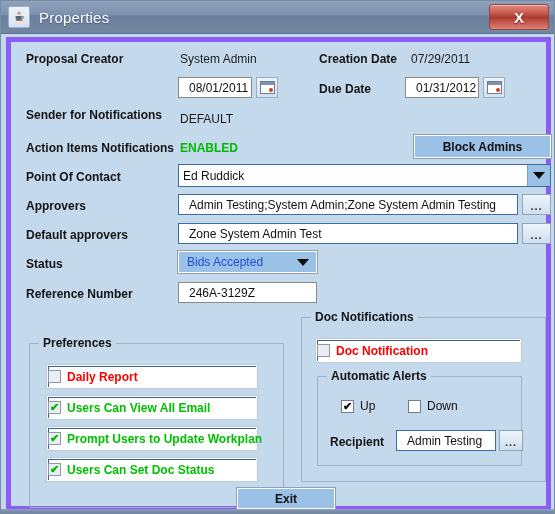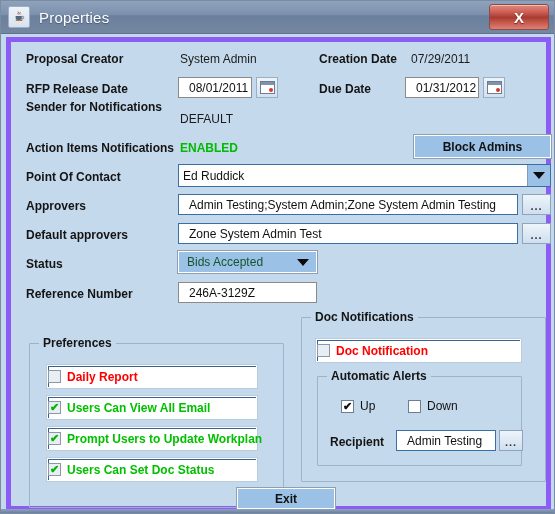--- a/index.html
+++ b/index.html
@@ -195,21 +195,21 @@
     background: #9bc2e6;
     border: 1px solid #ffffff;
     outline: 1px solid #8d9fb5;
     display: flex;
     align-items: center;
     cursor: pointer;
   }
   .combo-fill .ctext {
     flex: 1;
     font-size: 12px;
-    color: #14532d;
+    color: #1d4ed8;
     padding-left: 8px;
     white-space: nowrap;
   }
   .combo-fill .carrow {
     width: 26px;
     display: flex;
     align-items: center;
     justify-content: center;
   }
 
@@ -344,32 +344,31 @@
     </div>
   </div>
 
   <div id="content">
 
     <div class="lbl" style="left:15px; top:10px;">Proposal Creator</div>
     <div class="val" style="left:169px; top:10px;">System Admin</div>
     <div class="lbl" style="left:308px; top:10px;">Creation Date</div>
     <div class="val" style="left:400px; top:10px;">07/29/2011</div>
 
-    <div class="lbl" style="left:15px; top:40px;">RFP Release Date</div>
     <div class="tf" style="left:167px; top:35px; width:74px; height:21px;">08/01/2011</div>
     <div class="calbtn" style="left:245px; top:35px;">
       <span class="cal-glyph"></span>
     </div>
     <div class="lbl" style="left:308px; top:40px;">Due Date</div>
     <div class="tf" style="left:394px; top:35px; width:74px; height:21px;">01/31/2012</div>
     <div class="calbtn" style="left:472px; top:35px;">
       <span class="cal-glyph"></span>
     </div>
 
-    <div class="lbl" style="left:15px; top:58px;">Sender for Notifications</div>
+    <div class="lbl" style="left:15px; top:66px;">Sender for Notifications</div>
     <div class="val" style="left:169px; top:70px;">DEFAULT</div>
 
     <div class="lbl" style="left:15px; top:99px;">Action Items Notifications</div>
     <div class="val green" style="left:169px; top:99px;">ENABLED</div>
     <div class="btn" style="left:403px; top:93px; width:137px; height:23px;">Block Admins</div>
 
     <div class="lbl" style="left:15px; top:128px;">Point Of Contact</div>
     <div class="combo-open" style="left:167px; top:122px; width:373px; height:23px;">
       <span class="ctext">Ed Ruddick</span>
       <span class="carrow">

